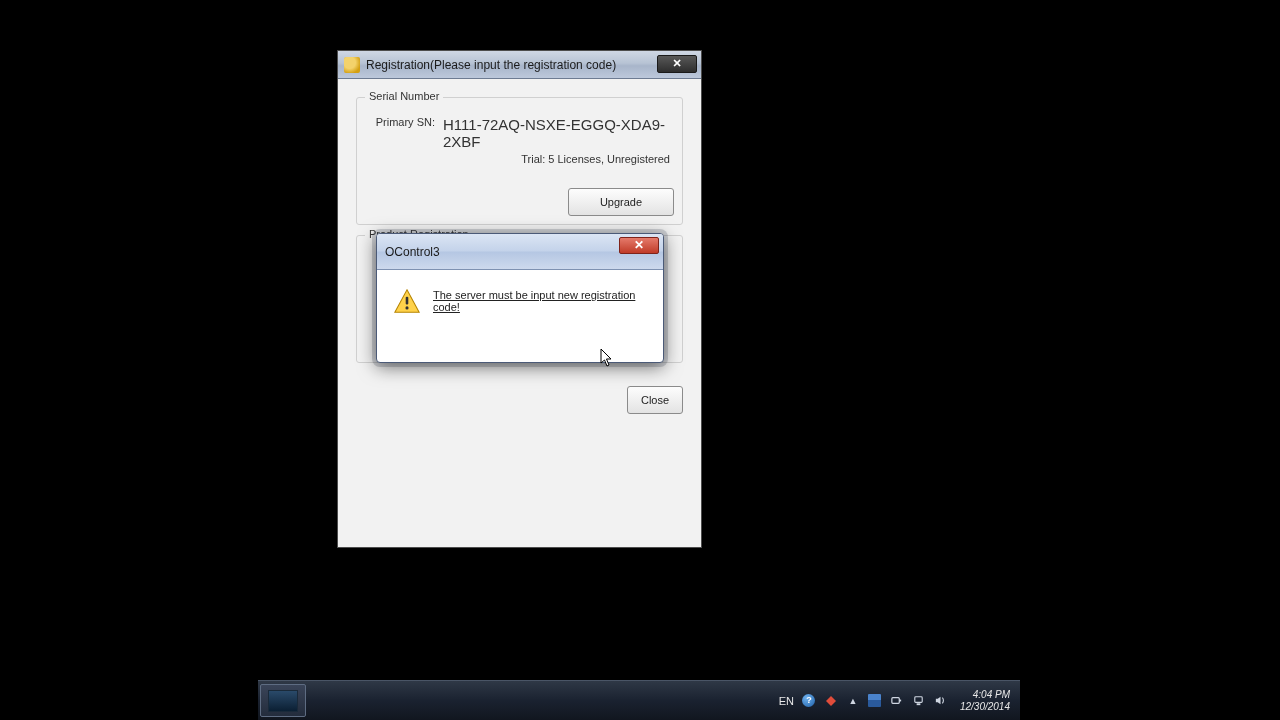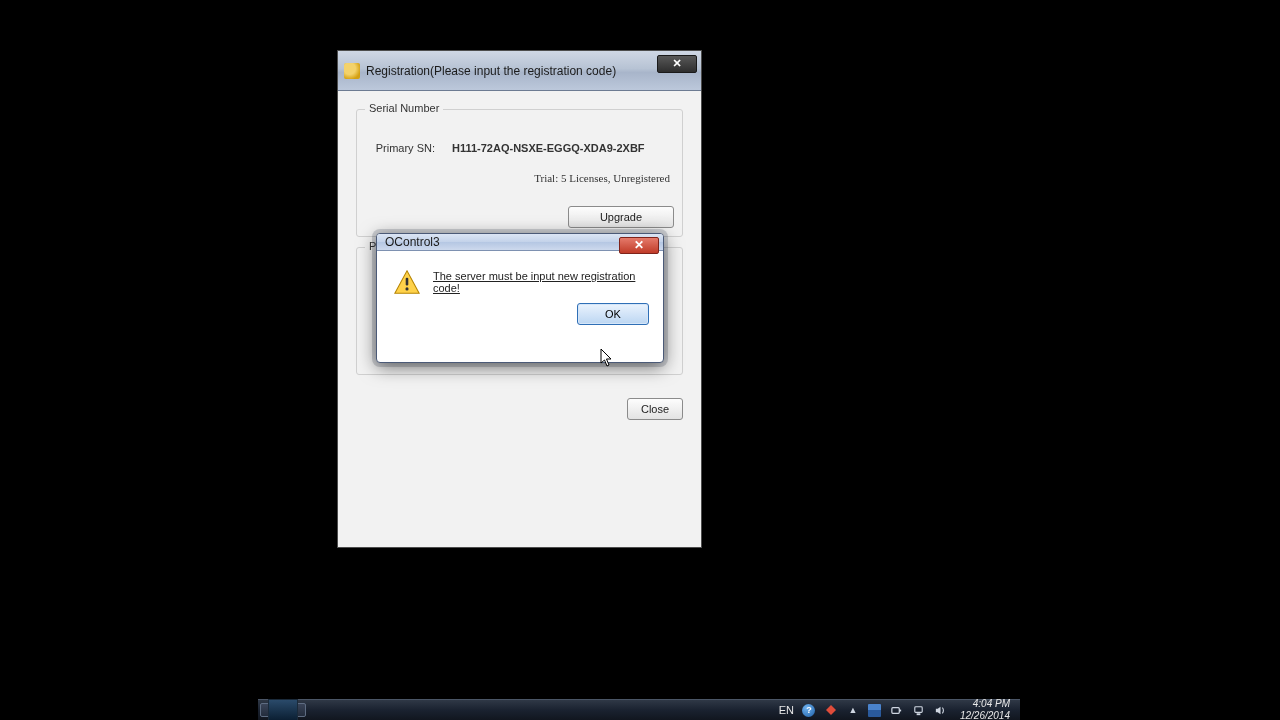--- a/index.html
+++ b/index.html
@@ -17,21 +17,21 @@
   
   .win {
     position: absolute;
     left: 337px; top: 50px;
     width: 365px; height: 498px;
     background: #f2f2f2;
     border: 1px solid #4d4d4d;
     box-shadow: 0 0 0 3px rgba(0,0,0,.9);
   }
   .titlebar {
-    height: 40px;
+    height: 28px;
     background: linear-gradient(#cfd7e4,#b7c3d4 45%,#a8b5ca 55%,#bcc8db);
     border-bottom: 1px solid #6d7b92;
     display: flex; align-items: center;
     padding: 0 6px; gap: 6px;
     position: relative;
   }
   .titlebar .appicon {
     width: 16px; height: 16px;
     background: radial-gradient(circle at 35% 35%, #f3d26b 40%, #d4a012 75%);
     border-radius: 2px;
@@ -59,27 +59,27 @@
     background: #f2f2f2;
   }
   .group-title {
     position: absolute; top: -8px; left: 8px;
     background: #f2f2f2;
     padding: 0 4px;
     font-size: 11px;
     color: #333;
   }
 
-  .row { display:flex; align-items:flex-start; margin-top:20px; gap:17px; }
+  .row { display:flex; align-items:flex-start; margin-top:6px; gap:8px; }
   .lbl { width:70px; text-align:right; color:#333; font-size:11px; padding-top:2px; }
-  .val { flex:1; color:#333; font-size:11px; padding-top:2px;font-weight:bold; }
-  .status { text-align:right; margin-top:18px; color:#333; font-size:11px; padding-right:4px;font-family:Liberation Serif, serif; }
+  .val { flex:1; color:#333; font-size:15px; padding-top:2px; }
+  .status { text-align:right; margin-top:3px; color:#333; font-size:11px; padding-right:4px; }
 
   .btn {
-    height: 22px;
+    height: 28px;
     background: linear-gradient(#fdfdfd,#e3e3e3);
     border: 1px solid #8b8b8b;
     border-radius: 3px;
     font-size: 11px;
     color:#222;
     padding: 0 10px;
     cursor: pointer;
   }
   .btn-wide { width: 106px; }
   .btn-row { display:flex; justify-content:flex-end; margin-top:10px; }
@@ -111,21 +111,21 @@
     left: 376px; top: 233px;
     width: 288px; height: 130px;
     background: #fff;
     border: 1px solid #4b5a77;
     box-shadow: 0 4px 18px rgba(0,0,0,.55), 0 0 0 4px rgba(40,50,70,.18);
     border-radius: 4px;
     z-index: 50;
     overflow: hidden;
   }
   .msgbox .mb-title {
-    height: 17px;
+    height: 36px;
     background: linear-gradient(#dbe5f4,#c4d3ea 48%,#b5c7e3 52%,#cdd9ed);
     border-bottom: 1px solid #7e91b1;
     display:flex; align-items:center; padding:0 8px;
     font-size:12px; color:#1b1b1b;
     position: relative;
   }
   .msgbox .mb-close {
     position:absolute; right:4px; top:3px;
     width:40px; height:17px;
     background: linear-gradient(#e57a6b,#c03b28);
@@ -159,21 +159,21 @@
 
   
   .cursor {
     position:absolute; left:600px; top:348px; z-index:60;
     width:14px; height:20px; pointer-events:none;
   }
 
   
   .taskbar {
     position:absolute; left:258px; bottom:0;
-    width:762px; height:21px;
+    width:762px; height:40px;
     background: linear-gradient(#2f3846,#1a2230 50%,#11161f);
     border-top:1px solid #4a5566;
     display:flex; align-items:stretch;
     color:#e8e8e8;
   }
   .task-app {
     width:46px;
     border:1px solid #5e6c82;
     margin:3px 2px;
     background: linear-gradient(#3a4458,#232c3c);
@@ -243,23 +243,20 @@
   <div class="mb-body">
     <div class="warn-icon">
       <svg viewBox="0 0 32 30">
         <polygon points="16,2 30,28 2,28" fill="#ffd24a" stroke="#b68400" stroke-width="1.2"></polygon>
         <rect x="14.5" y="10" width="3" height="9" rx="1.2" fill="#323232"></rect>
         <circle cx="16" cy="23" r="1.8" fill="#323232"></circle>
       </svg>
     </div>
     <div class="mb-text">The server must be input new registration code!</div>
   </div>
-  <div class="mb-btnrow">
-    <button class="mb-ok">OK</button>
-  </div>
 </div>
 
 <div class="cursor">
   <svg viewBox="0 0 14 20">
       <path d="M1 1 L1 15 L4.5 12 L7 18 L9 17 L6.5 11 L11 11 Z" fill="#fff" stroke="#000" stroke-width="1"></path>
     </svg>
 </div>
 
 <div class="taskbar">
   <div class="task-app">
@@ -292,16 +289,16 @@
         </svg>
     </div>
     <div class="ic spk-ic">
       <svg viewBox="0 0 14 14">
           <path d="M2 5h2l3-2v8l-3-2H2z" fill="#cfd6e1"></path>
           <path d="M9 4c1.5 1.5 1.5 4.5 0 6" fill="none" stroke="#cfd6e1" stroke-width="1.2"></path>
         </svg>
     </div>
     <div class="clock">
       <div>4:04 PM</div>
-      <div>12/26/2014</div>
+      <div>12/30/2014</div>
     </div>
   </div>
 </div>
 
 </body></html>

